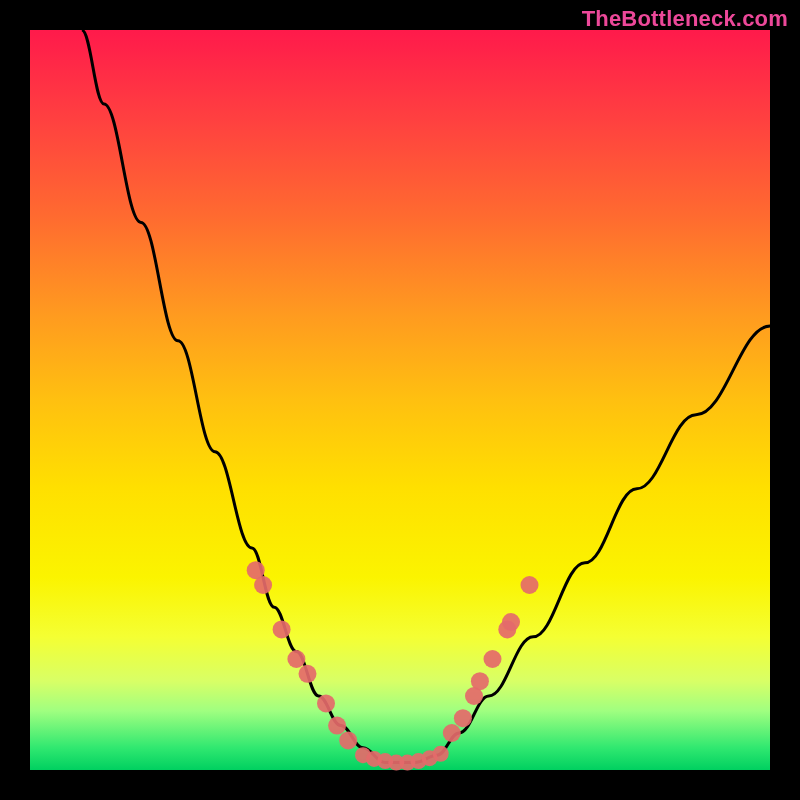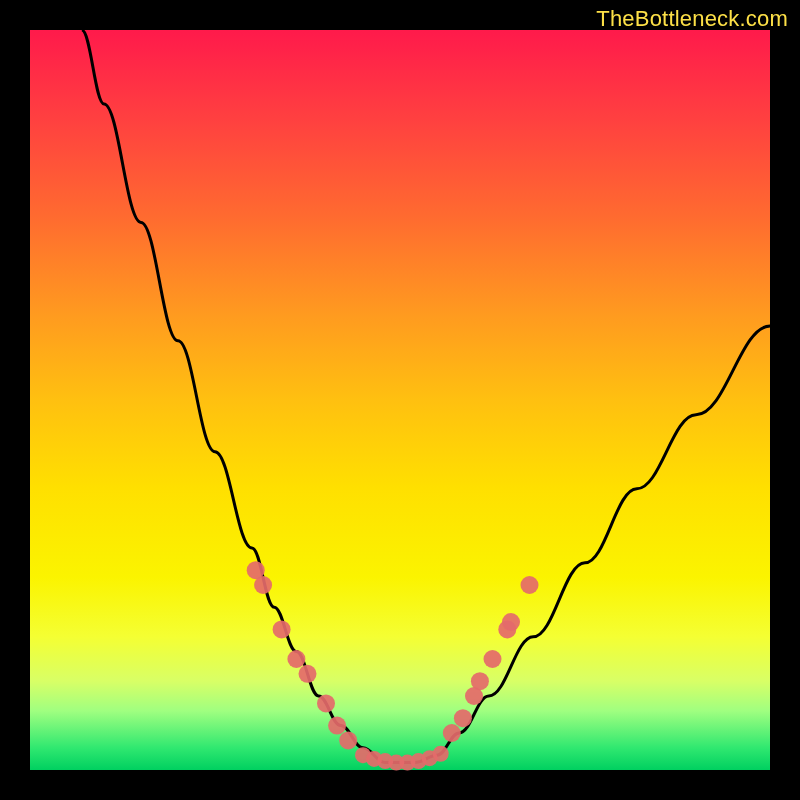--- a/index.html
+++ b/index.html
@@ -35,23 +35,23 @@
       #d8ff66 88%,
       #a0ff80 92%,
       #30e870 97%,
       #00d060 100%
     );
   }
   .watermark {
     position: absolute;
     top: 6px;
     right: 12px;
-    color: #fde047;
+    color: #ec4899;
     font-size: 22px;
-    font-weight: 400;
+    font-weight: 700;
     letter-spacing: 0.2px;
     user-select: none;
   }
   svg.curve {
     position: absolute;
     left: 0;
     top: 0;
     width: 740px;
     height: 740px;
     overflow: visible;

